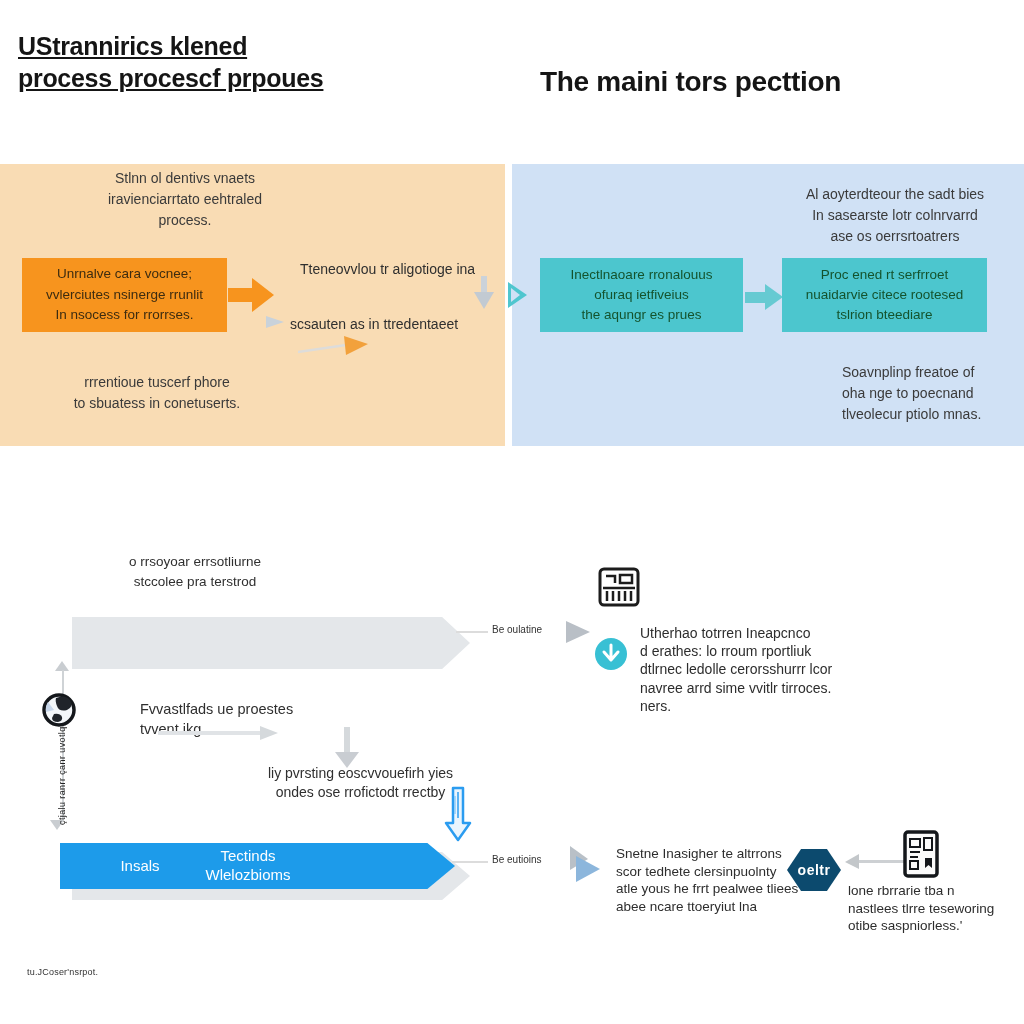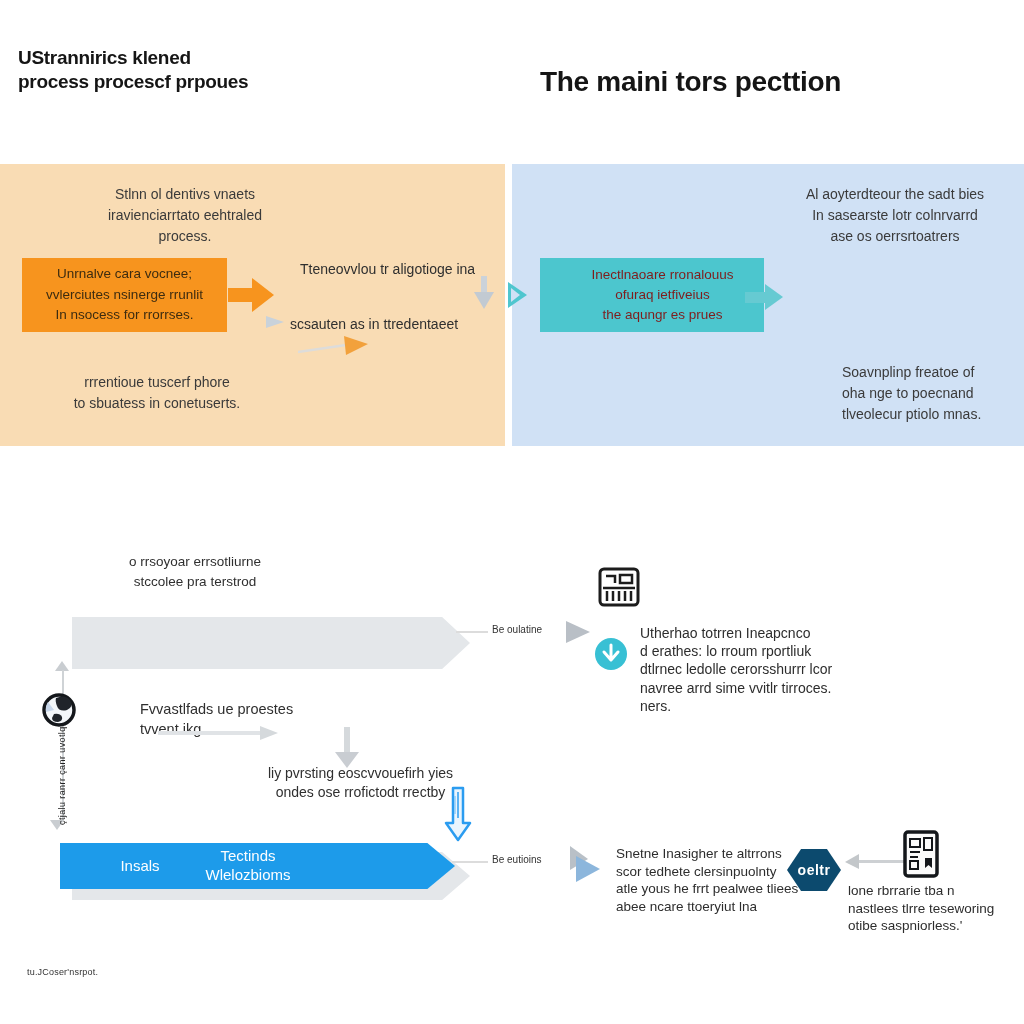--- a/index.html
+++ b/index.html
@@ -8,47 +8,47 @@
   .abs{position:absolute;}
   .pre{white-space:pre-line;}
   .t{color:#2f2f2f;}
   .heading{font-weight:700;color:#151515;letter-spacing:-0.3px;line-height:1.28;}
   .panel{position:absolute;top:164px;height:282px;}
   #left-panel{left:0;width:505px;background:#f9dcb4;}
   #right-panel{left:512px;width:512px;background:#d0e1f5;}
   .orange-box{position:absolute;background:#f7941e;display:flex;align-items:center;justify-content:center;
     text-align:center;color:#3d2c10;font-size:13.5px;line-height:1.55;}
   .teal-box{position:absolute;background:#4cc6ce;display:flex;align-items:center;justify-content:center;
-    text-align:center;color:#7f1d1d;font-size:13.5px;line-height:1.5;padding-left:21px;}
+    text-align:center;color:#14532d;font-size:13.5px;line-height:1.5;}
   .small-note{font-size:14px;line-height:1.5;color:#3a3a3a;text-align:center;}
   .banner{position:absolute;background:#1d9bea;clip-path:polygon(0 0,93% 0,100% 50%,93% 100%,0 100%);}
   .banner-shadow{position:absolute;background:#e4e7ea;clip-path:polygon(0 0,93% 0,100% 50%,93% 100%,0 100%);}
   .banner-label{position:absolute;top:50%;transform:translate(-50%,-50%);color:#fdfeff;
     font-size:15px;text-align:center;line-height:1.25;white-space:pre-line;}
   .conn{position:absolute;background:#dcdcdc;height:1.5px;}
   .vline{position:absolute;background:#cfd3d6;width:1.5px;}
   .side-label{font-size:10px;color:#333;}
   .block-note{font-size:14px;line-height:1.3;color:#2d2d2d;}
   .hexagon{position:absolute;background:#0c4a6e;display:flex;align-items:center;justify-content:center;
     clip-path:polygon(26% 0,74% 0,100% 50%,74% 100%,26% 100%,0 50%);
     color:#fff;font-weight:700;font-size:14px;letter-spacing:.5px;}
   .rotated-text{transform:rotate(-90deg);font-size:9px;color:#222;letter-spacing:.4px;white-space:nowrap;}
   .footnote{font-size:9px;color:#333;letter-spacing:.2px;}
 </style>
 </head>
 <body>
 
 <div id="canvas">
 
-  <div class="abs heading pre" style="left:18px;top:46px;font-size:19px;">UStrannirics klened
+  <div class="abs heading pre" style="left:18px;top:30px;font-size:25px;text-decoration:underline;">UStrannirics klened
 process procescf prpoues</div>
   <div class="abs heading" style="left:540px;top:64px;font-size:28px;">The maini tors pecttion</div>
 
   <div id="left-panel" class="panel">
-    <div class="abs small-note pre" style="left:55px;top:20px;width:260px;">Stlnn ol dentivs vnaets
+    <div class="abs small-note pre" style="left:55px;top:4px;width:260px;">Stlnn ol dentivs vnaets
 iravienciarrtato eehtraled
 process.</div>
 
     <div class="orange-box pre" style="left:22px;top:94px;width:205px;height:74px;">Unrnalve cara vocnee;
 vvlerciutes nsinerge rrunlit
 In nsocess for rrorrses.</div>
 
     <svg class="abs" style="left:228px;top:113px;" width="46" height="36">
       <rect x="0" y="11" width="24" height="14" fill="#f7941e"></rect>
       <polygon points="24,1 46,18 24,35" fill="#f7941e"></polygon>
@@ -87,20 +87,23 @@
 
     <div class="teal-box pre" style="left:28px;top:94px;width:203px;height:74px;">Inectlnaoare rronalouus
 ofuraq ietfiveius
 the aqungr es prues</div>
 
     <svg class="abs" style="left:233px;top:118px;" width="38" height="30">
       <rect x="0" y="10" width="20" height="11" fill="#66cad2"></rect>
       <polygon points="20,2 38,15 20,28" fill="#66cad2"></polygon>
     </svg>
 
+    <div class="teal-box pre" style="left:270px;top:94px;width:205px;height:74px;">Proc ened rt serfrroet
+nuaidarvie citece rootesed
+tslrion bteediare</div>
 
     <div class="abs small-note pre" style="left:330px;top:198px;width:175px;text-align:left;">Soavnplinp freatoe of
 oha nge to poecnand
 tlveolecur ptiolo mnas.</div>
   </div>
 
   <div class="abs t pre" style="left:105px;top:552px;width:180px;font-size:13.5px;line-height:1.5;text-align:center;">o rrsoyoar errsotliurne
 stccolee pra terstrod</div>
 
   <svg class="abs" style="left:597px;top:566px;" width="44" height="42" viewBox="0 0 44 42">

